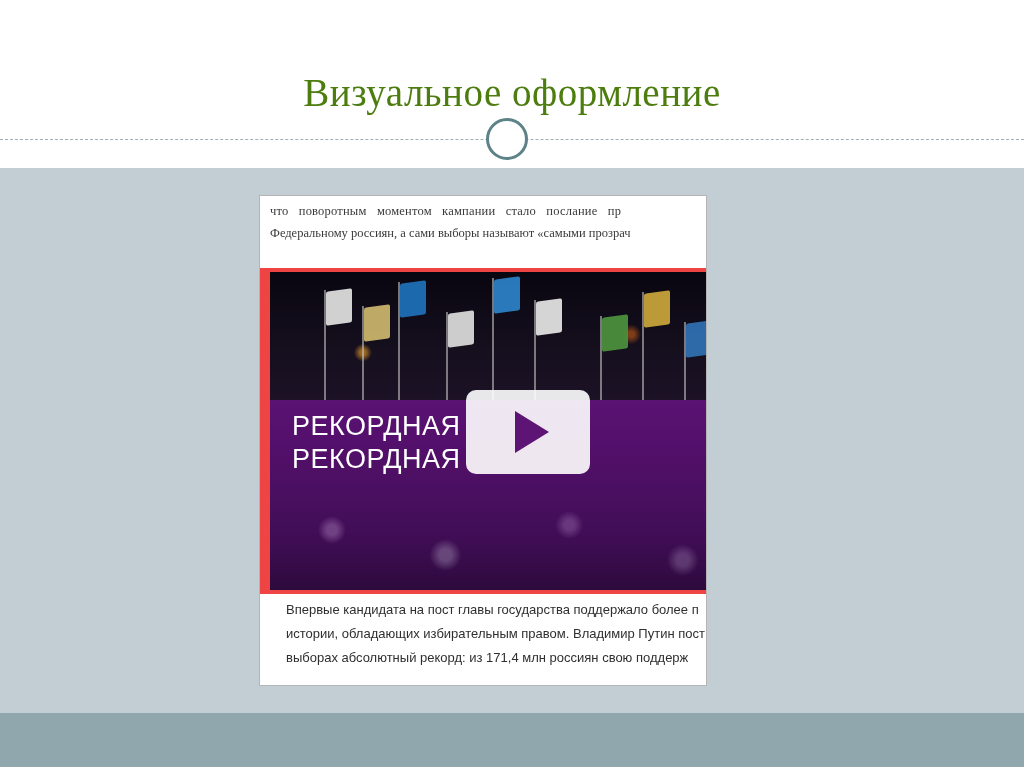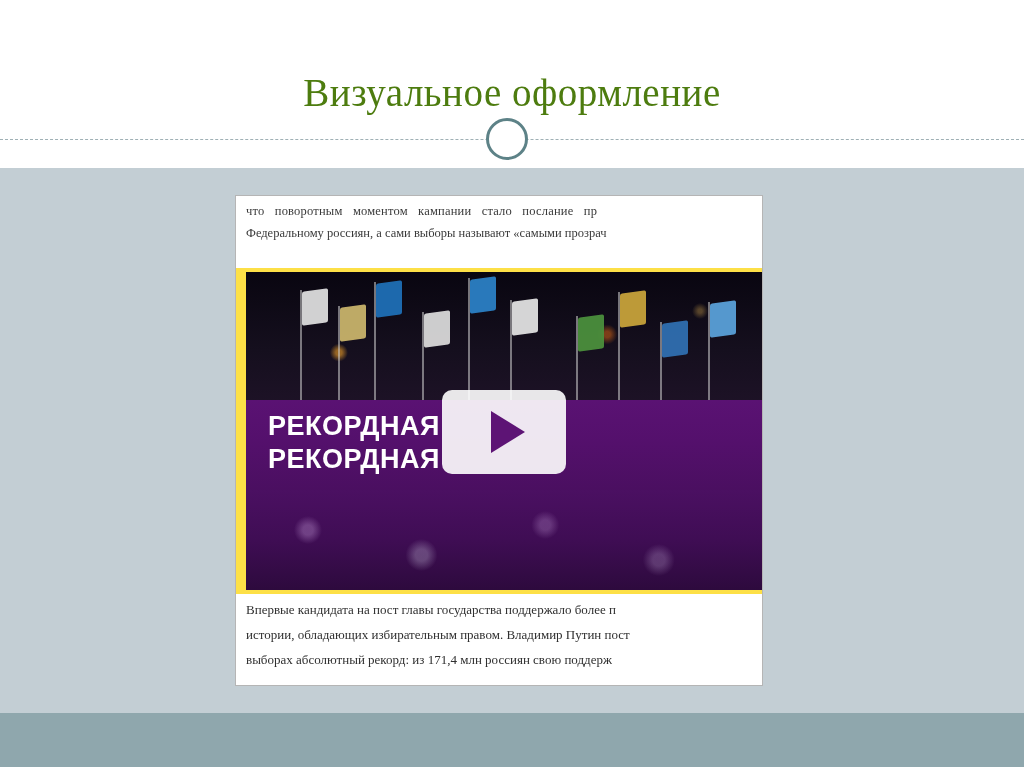--- a/index.html
+++ b/index.html
@@ -78,25 +78,25 @@
     left: 0;
     top: 713px;
     width: 1024px;
     height: 54px;
     background: #8fa7ad;
   }
 
   
   .picture {
     position: absolute;
-    left: 236px;
+    left: 260px;
     top: 196px;
-    width: 526px;
+    width: 446px;
     height: 489px;
-    background: #fde047;
+    background: #ef4444;
     box-shadow: 0 0 0 1px #b5b5b5;
     overflow: hidden;
   }
 
   .article-top {
     position: absolute;
     left: 0;
     top: 0;
     width: 526px;
     height: 72px;
@@ -169,21 +169,21 @@
       radial-gradient(circle at 34% 65%, rgba(220,220,240,0.28) 0 6px, rgba(0,0,0,0) 16px),
       radial-gradient(circle at 58% 35%, rgba(190,150,210,0.30) 0 5px, rgba(0,0,0,0) 14px),
       radial-gradient(circle at 80% 70%, rgba(210,190,230,0.25) 0 6px, rgba(0,0,0,0) 16px),
       linear-gradient(180deg, #4b1062 0%, #3f0d54 50%, #2d0a3d 100%);
   }
   .video-caption {
     position: absolute;
     left: 22px;
     top: 138px;
     font-family: "Liberation Sans", sans-serif;
-    font-weight: bold;
+    font-weight: normal;
     font-size: 27px;
     line-height: 33px;
     color: #ffffff;
     letter-spacing: 0.5px;
     white-space: nowrap;
   }
   .play-button {
     position: absolute;
     left: 196px;
     top: 118px;
@@ -207,22 +207,22 @@
     position: absolute;
     left: 0;
     top: 398px;
     width: 526px;
     height: 91px;
     padding: 8px 10px 0 10px;
     box-sizing: border-box;
     background: #ffffff;
   }
   .article-bottom p {
-    margin: 0 0 9px 0;
-    font-family: Liberation Serif, serif;
+    margin: 0 0 9px 16px;
+    font-family: Liberation Sans, sans-serif;
     font-size: 13px;
     color: #2f2f2f;
     white-space: nowrap;
     overflow: hidden;
   }
 </style>
 </head>
 <body>
 
 <div class="slide">

